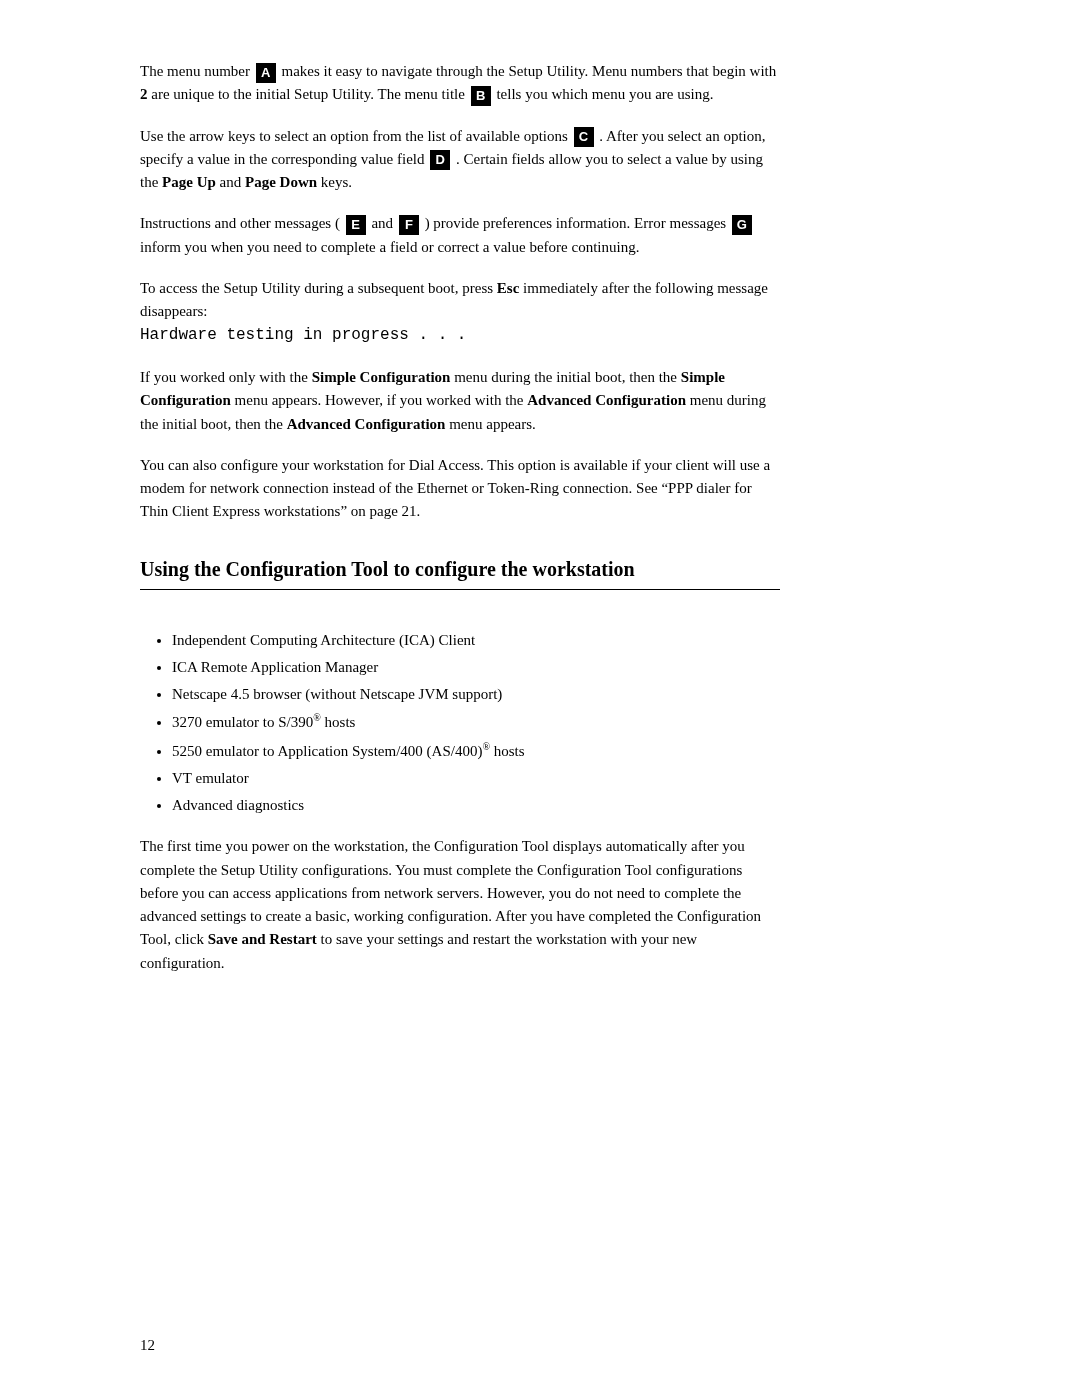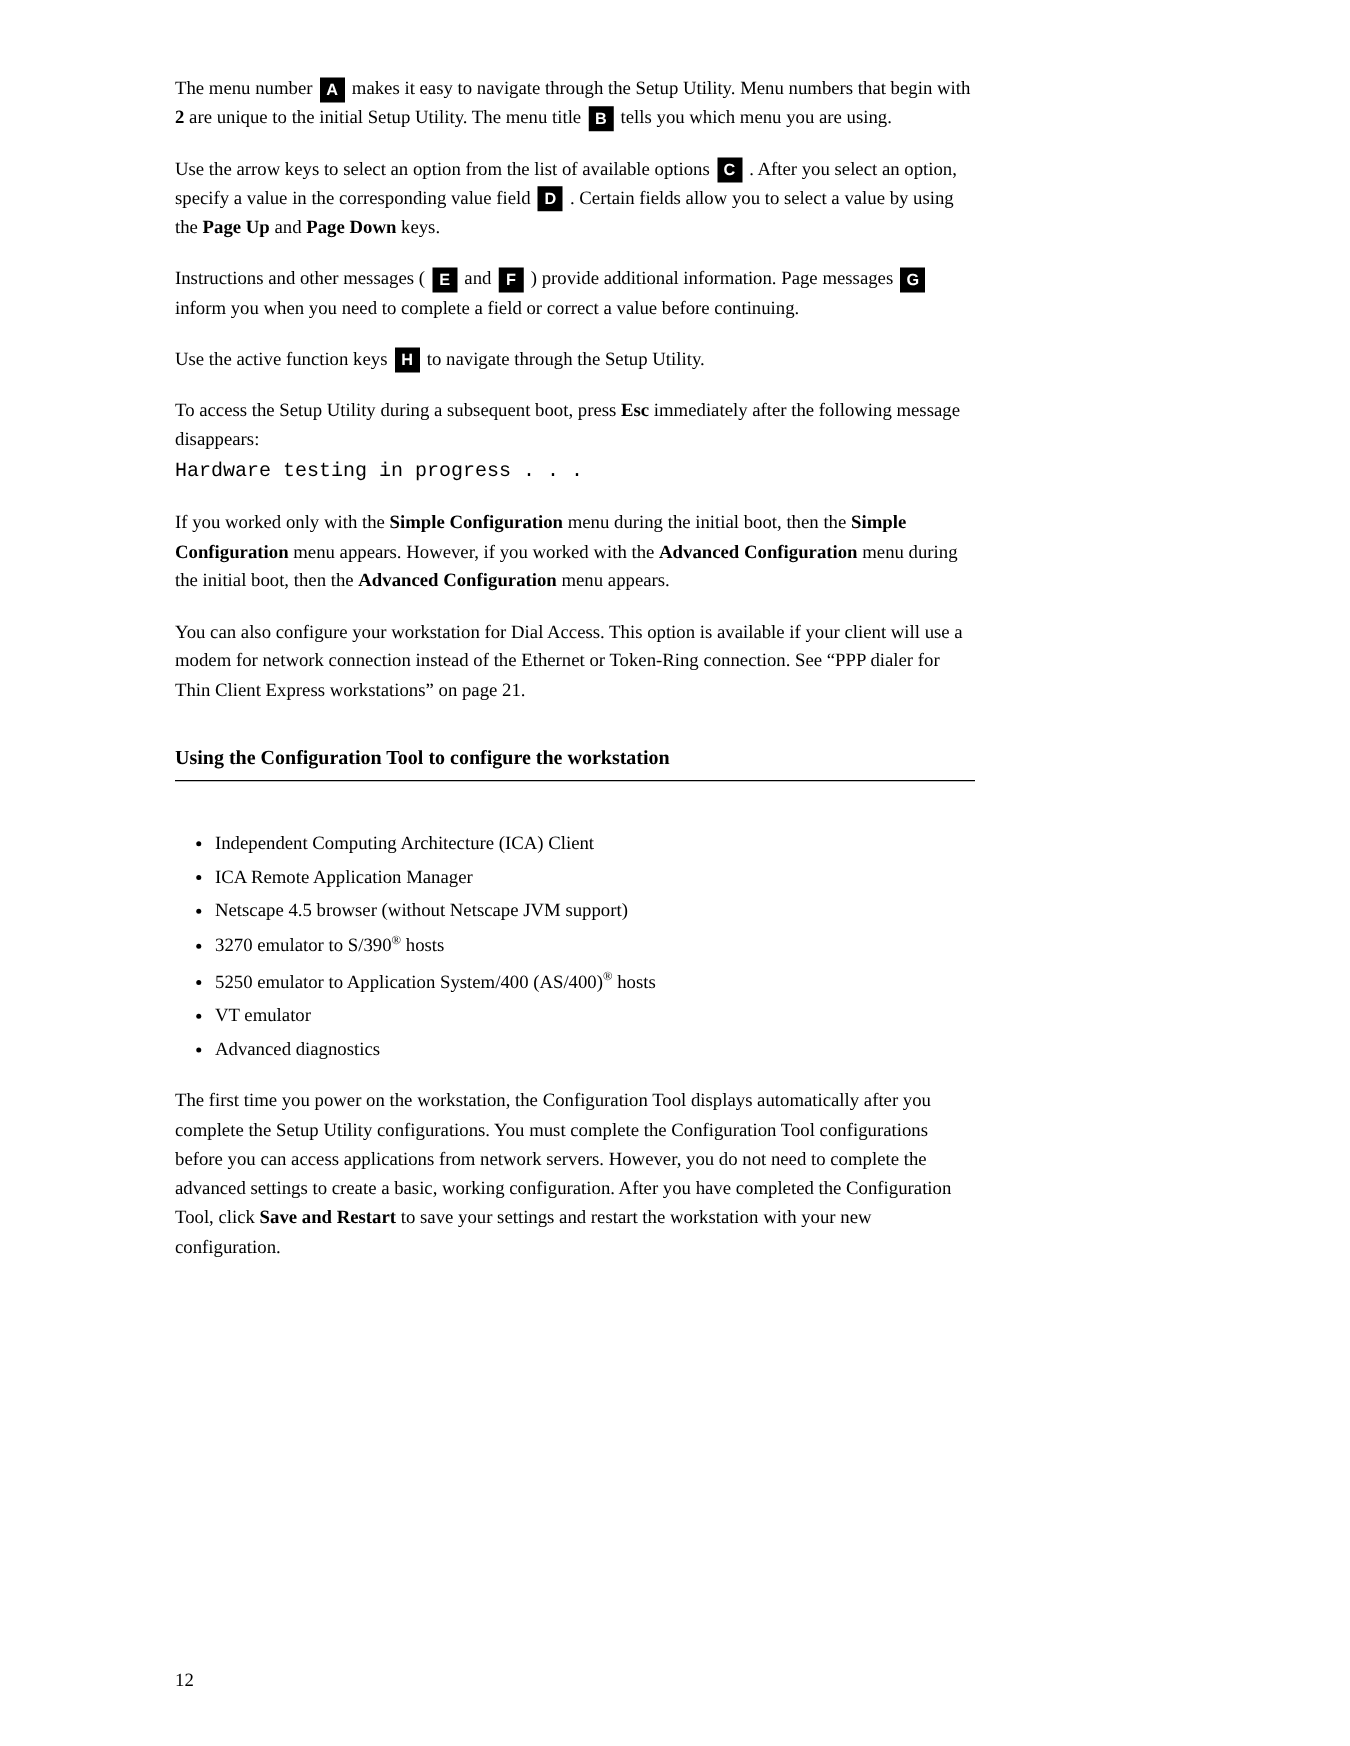--- a/index.html
+++ b/index.html
@@ -43,21 +43,21 @@
       vertical-align: middle;
       margin: 0 2px;
     }
 
     .code-text {
       font-family: "Courier New", Courier, monospace;
       font-size: 16px;
     }
 
     .section-heading {
-      font-size: 16px;
+      font-size: 20px;
       font-weight: bold;
       border-bottom: 1.5px solid #000000;
       padding-bottom: 4px;
       margin-top: 30px;
       margin-bottom: 16px;
     }
 
     ul.bullet-list {
       margin-left: 32px;
       margin-bottom: 18px;
@@ -100,30 +100,25 @@
     <span> . After you select an option, specify a value in the corresponding value field </span>
     <span class="icon-badge">D</span>
     <span> . Certain fields allow you to select a value by using the <strong>Page Up</strong> and <strong>Page Down</strong> keys.</span>
   </div>
 
   <div class="paragraph">
     <span>Instructions and other messages ( </span>
     <span class="icon-badge">E</span>
     <span> and </span>
     <span class="icon-badge">F</span>
-    <span> ) provide additional information. Page messages </span>
+    <span> ) provide preferences information. Error messages </span>
     <span class="icon-badge">G</span>
     <span> inform you when you need to complete a field or correct a value before continuing.</span>
   </div>
 
-  <div class="paragraph">
-    <span>Use the active function keys </span>
-    <span class="icon-badge">H</span>
-    <span> to navigate through the Setup Utility.</span>
-  </div>
 
   <div class="paragraph">
     <span>To access the Setup Utility during a subsequent boot, press <strong>Esc</strong> immediately after the following message disappears:</span><br>
     <span class="code-text">Hardware testing in progress . . .</span>
   </div>
 
   <div class="paragraph">
     <span>If you worked only with the <strong>Simple Configuration</strong> menu during the initial boot, then the <strong>Simple Configuration</strong> menu appears. However, if you worked with the <strong>Advanced Configuration</strong> menu during the initial boot, then the <strong>Advanced Configuration</strong> menu appears.</span>
   </div>
 

